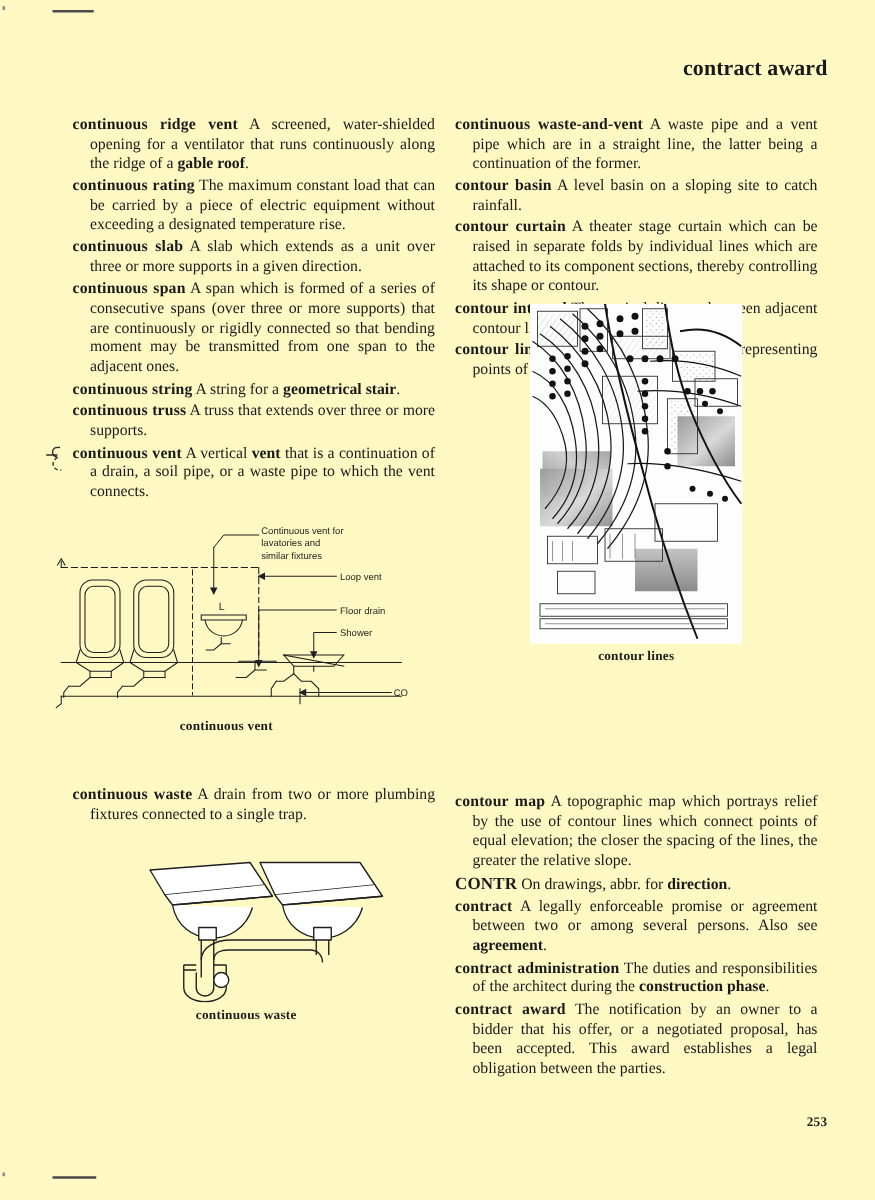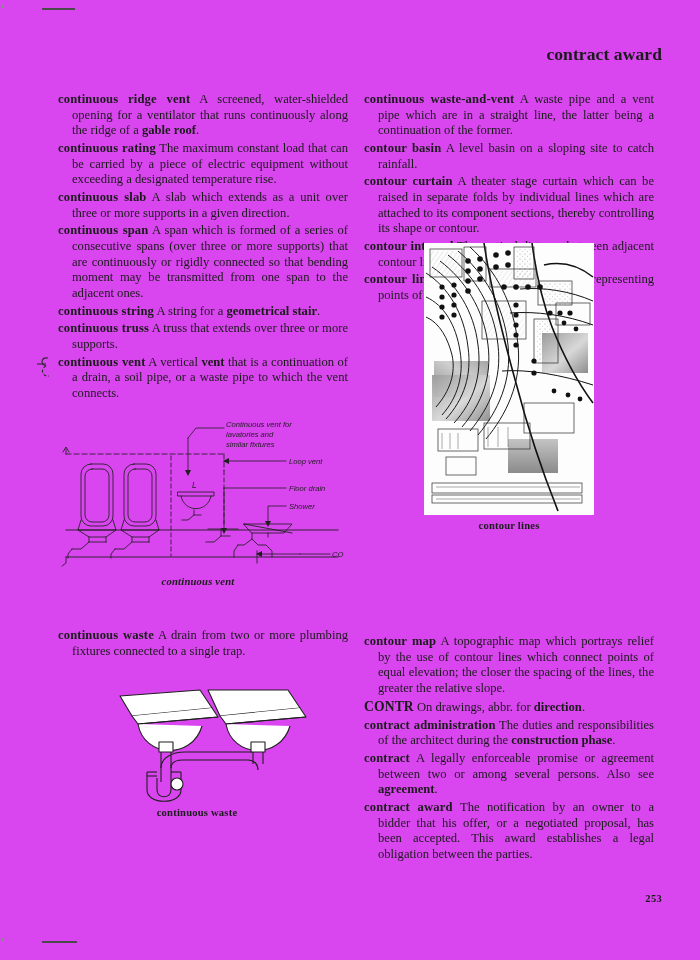--- a/index.html
+++ b/index.html
@@ -12,21 +12,21 @@
     height: 960px;
     position: relative;
     font-family: "Liberation Serif", "DejaVu Serif", serif;
     color: #1a1a1a;
     overflow: hidden;
   }
 
   .page {
     position: absolute;
     inset: 0;
-    background: #d946ef;
+    background: #fef9c3;
   }
 
   
   .scan-mark {
     position: absolute;
     background: #4a4a4a;
   }
   .scan-mark.top {
     left: 42px; top: 8px; width: 33px; height: 2px;
   }
@@ -86,21 +86,21 @@
     padding: 0;
   }
   .fig-caption {
     text-align: center;
     font-size: 10.6px;
     font-weight: bold;
     margin-top: 5px;
     letter-spacing: 0.2px;
   }
 
-  .fig-vent { position: absolute; left: 48px; top: 416px; width: 300px; font-style: italic; }
+  .fig-vent { position: absolute; left: 31px; top: 416px; width: 300px; }
   .fig-waste { position: absolute; left: 52px; top: 672px; width: 290px; }
   .fig-contour { position: absolute; left: 424px; top: 243px; width: 170px; }
 
   .margin-mark {
     position: absolute;
     left: 36px;
     top: 350px;
     width: 36px;
     height: 34px;
     pointer-events: none;
@@ -477,30 +477,30 @@
       <span class="term">contour map</span>
       <span>A topographic map which portrays relief by the use of contour lines which connect points of equal elevation; the closer the spacing of the lines, the greater the relative slope.</span>
     </div>
 
     <div class="entry">
       <span class="term caps">CONTR</span>
       <span>On drawings, abbr. for </span><span class="xref">direction</span><span>.</span>
     </div>
 
     <div class="entry">
+      <span class="term">contract</span>
+      <span>A legally enforceable promise or agreement between two or among several persons. Also see </span><span class="xref">agreement</span><span>.</span>
+    </div>
+
+    <div class="entry">
       <span class="term">contract administration</span>
       <span>The duties and responsibilities of the architect during the </span><span class="xref">construction phase</span><span>.</span>
     </div>
 
     <div class="entry">
-      <span class="term">contract</span>
-      <span>A legally enforceable promise or agreement between two or among several persons. Also see </span><span class="xref">agreement</span><span>.</span>
-    </div>
-
-    <div class="entry">
       <span class="term">contract award</span>
       <span>The notification by an owner to a bidder that his offer, or a negotiated proposal, has been accepted. This award establishes a legal obligation between the parties.</span>
     </div>
 
   </div>
 
   <div class="page-number">253</div>
 
 </div>
 

